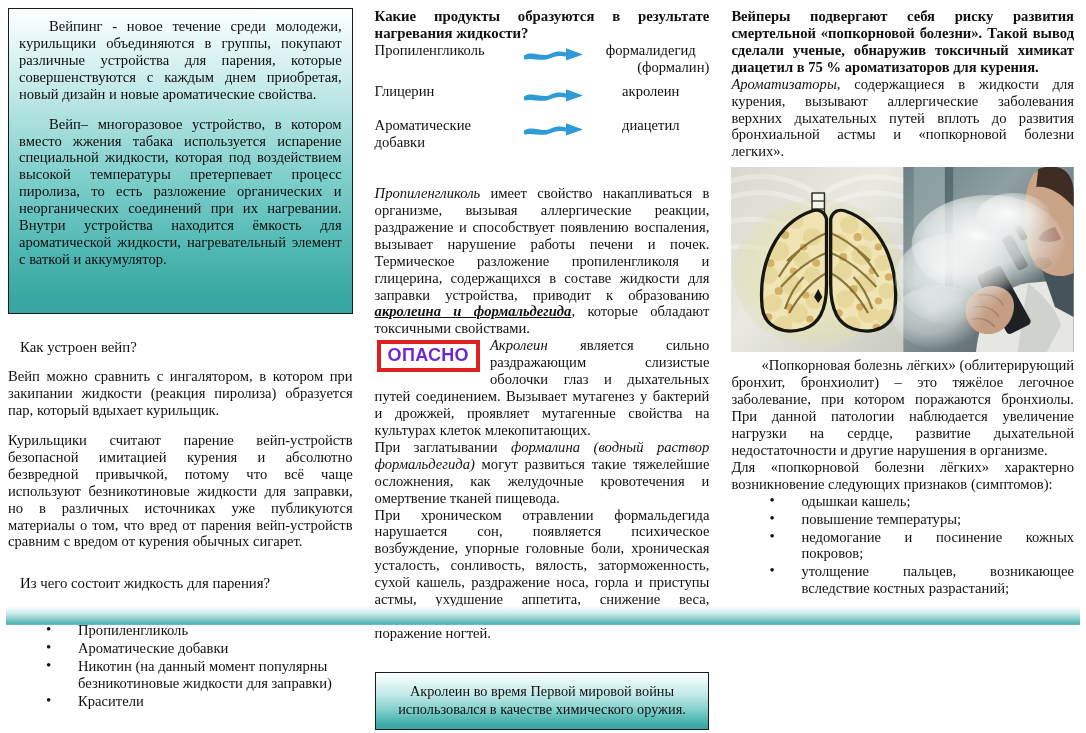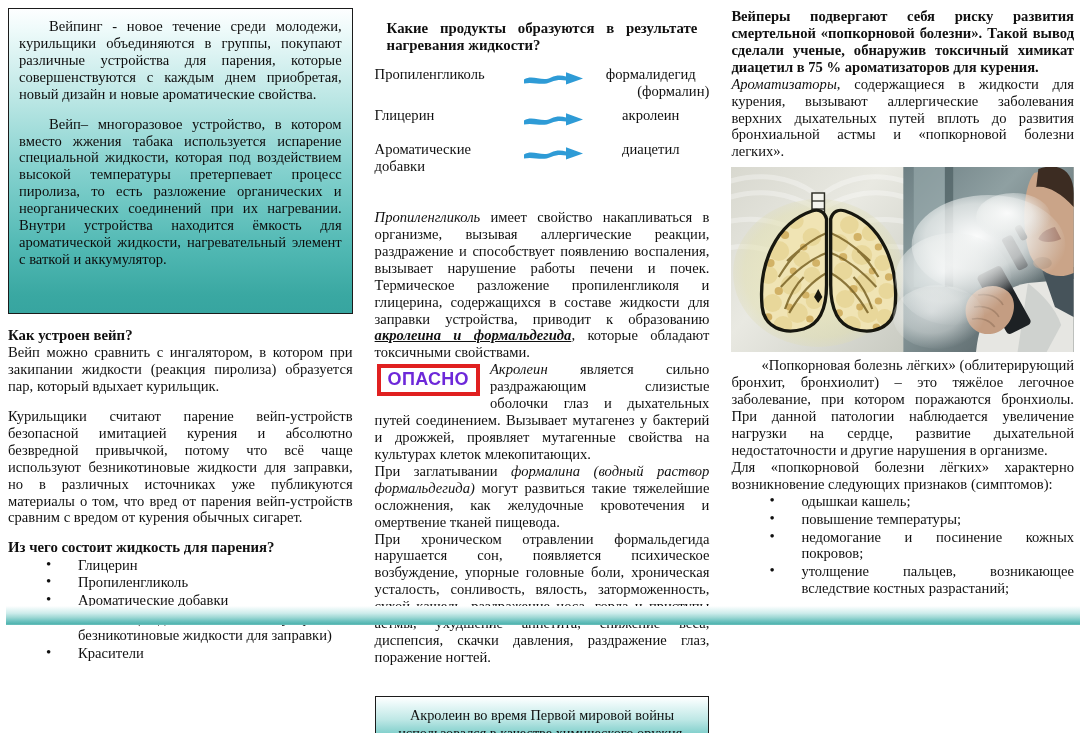--- a/index.html
+++ b/index.html
@@ -67,31 +67,31 @@
                 #3aa8a2 94%,
                 #37a5a0 100%);
     padding: 9px 10px 14px 10px;
     box-sizing: border-box;
     height: 306px;
   }
   .teal-panel p { color: #0d0d0d; }
 
   
   .subhead {
+    font-weight: normal;
+    font-size: 14.8px;
+    line-height: 1.16;
+    margin: 12px;
+    text-align: left;
+  }
+  .qhead {
     font-weight: bold;
     font-size: 14.8px;
     line-height: 1.16;
     margin: 0;
-    text-align: left;
-  }
-  .qhead {
-    font-weight: bold;
-    font-size: 14.8px;
-    line-height: 1.16;
-    margin: 12px;
     text-align: justify;
   }
 
   
   ul.bullets {
     margin: 0;
     padding-left: 38px;
     list-style: none;
   }
   ul.bullets li {

